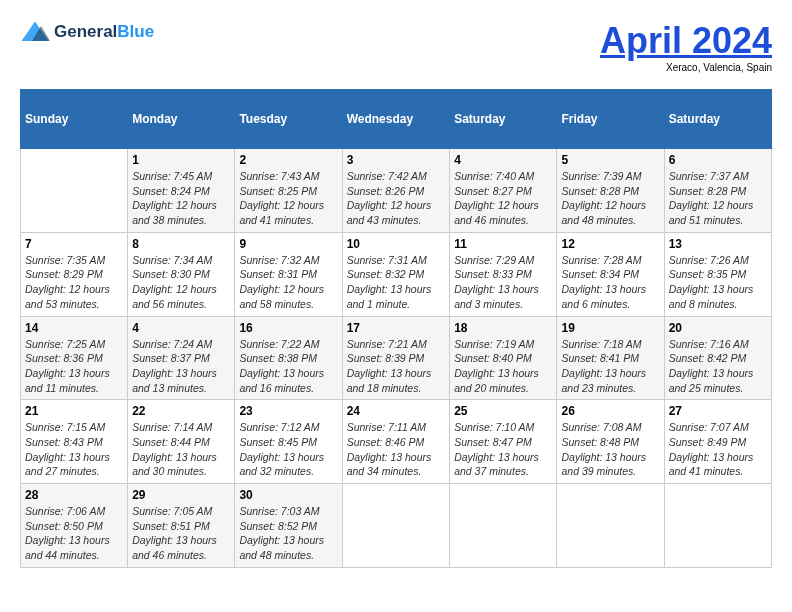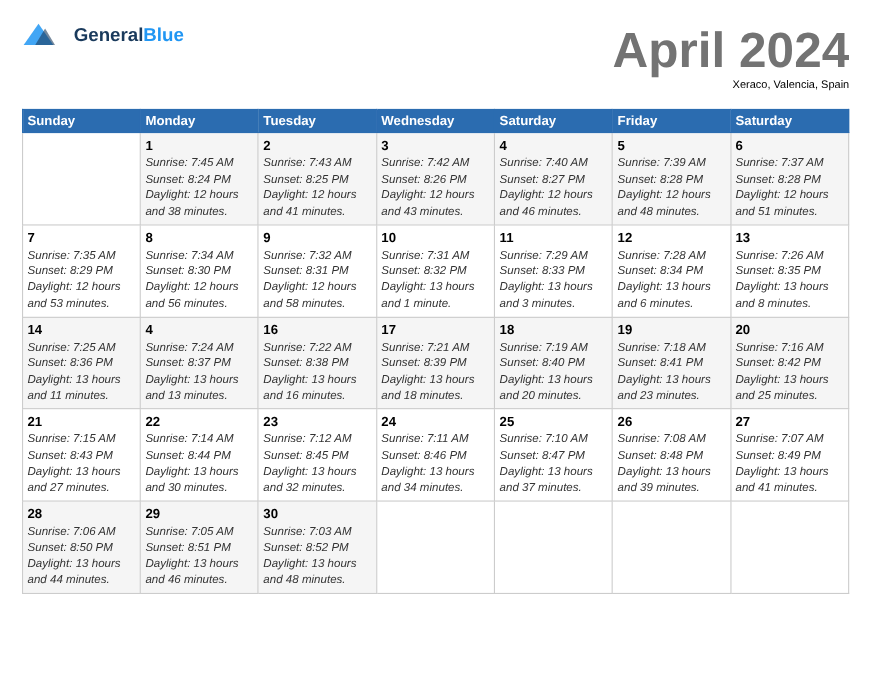--- a/index.html
+++ b/index.html
@@ -12,47 +12,48 @@
     }
     .header-area {
       display: flex;
       justify-content: space-between;
       align-items: flex-start;
       margin-bottom: 16px;
     }
     .logo {
       display: flex;
       align-items: center;
-      gap: 17px;
+      gap: 4px;
     }
     .logo-icon {
       width: 30px;
       height: 24px;
     }
     .title-area {
       text-align: right;
     }
     .month-title {
-      font-size: 45px;
+      font-size: 36px;
       font-weight: bold;
-      color: #737373;
+      color: #1d4ed8;
+      text-decoration: underline;
     }
     .location-title {
       font-size: 10px;
       color: #000000;
     }
     table {
       width: 100%;
       border-collapse: collapse;
       font-size: 11px;
     }
     thead tr th {
       background-color: #2b6cb0;
       color: #fff;
-      padding: 3px 4px;
+      padding: 22px 4px;
       text-align: left;
       font-size: 12px;
       font-weight: bold;
       border: 1px solid #2b6cb0;
     }
     tbody tr td {
       border: 1px solid #ccc;
       vertical-align: top;
       padding: 4px;
       min-height: 70px;

